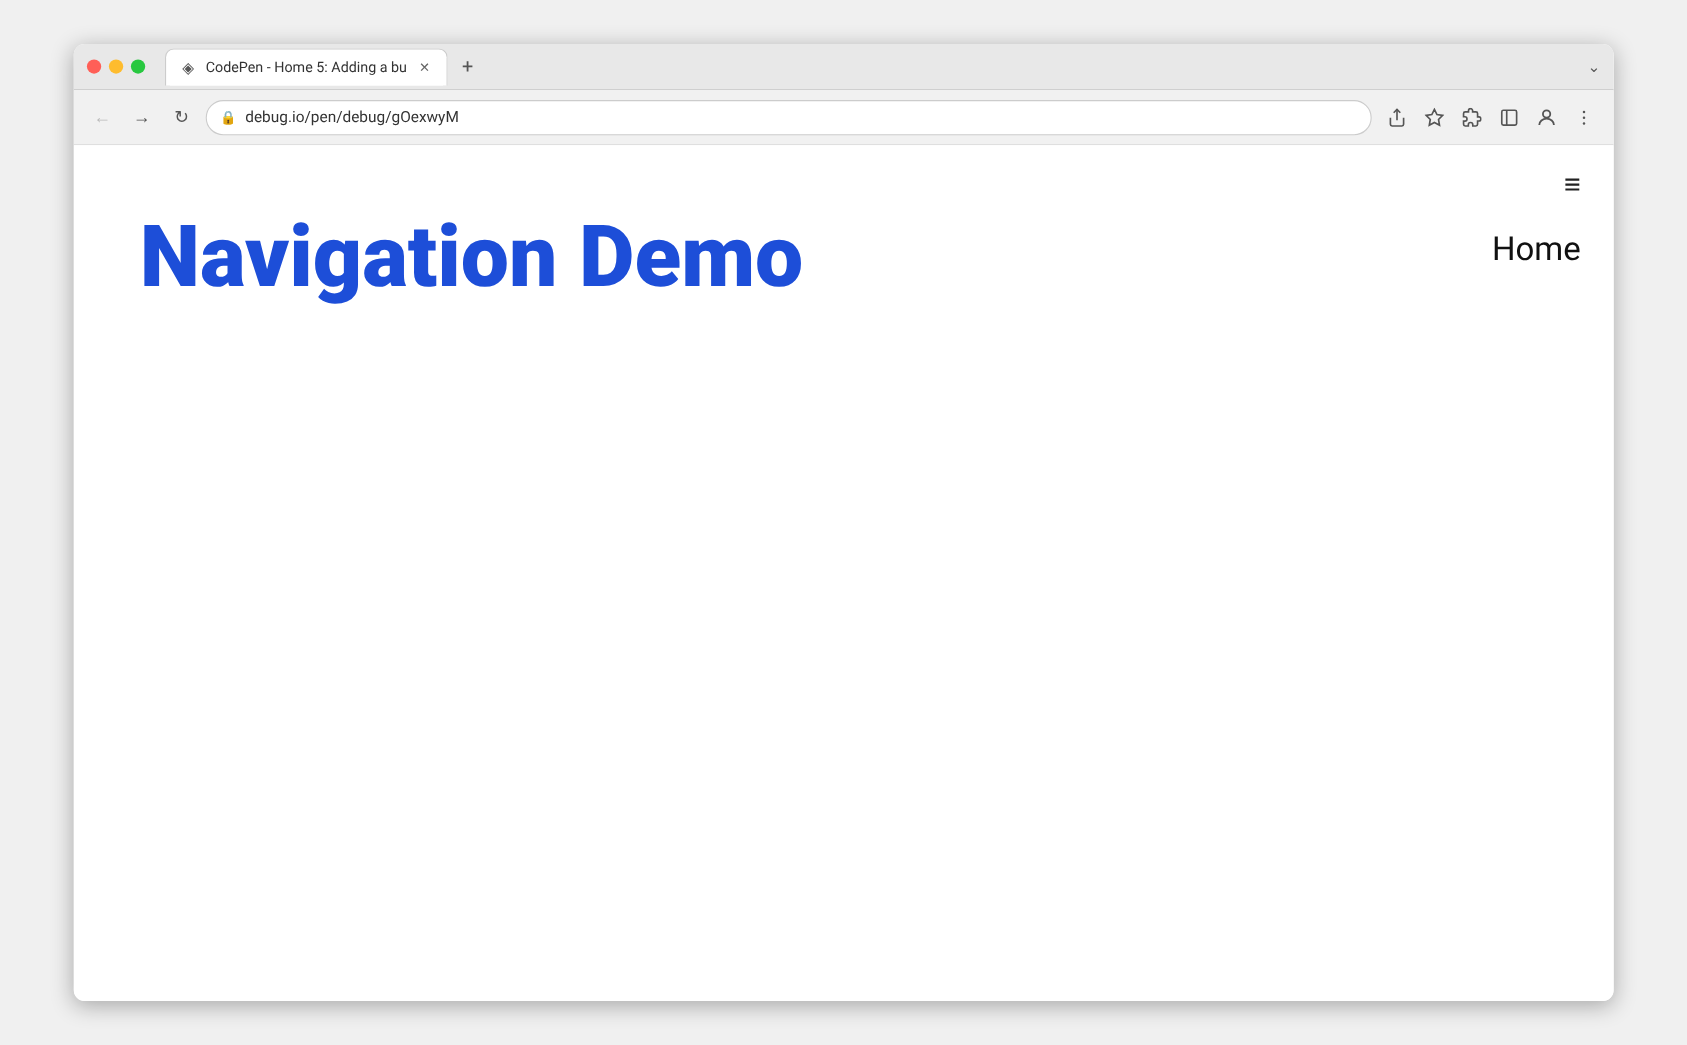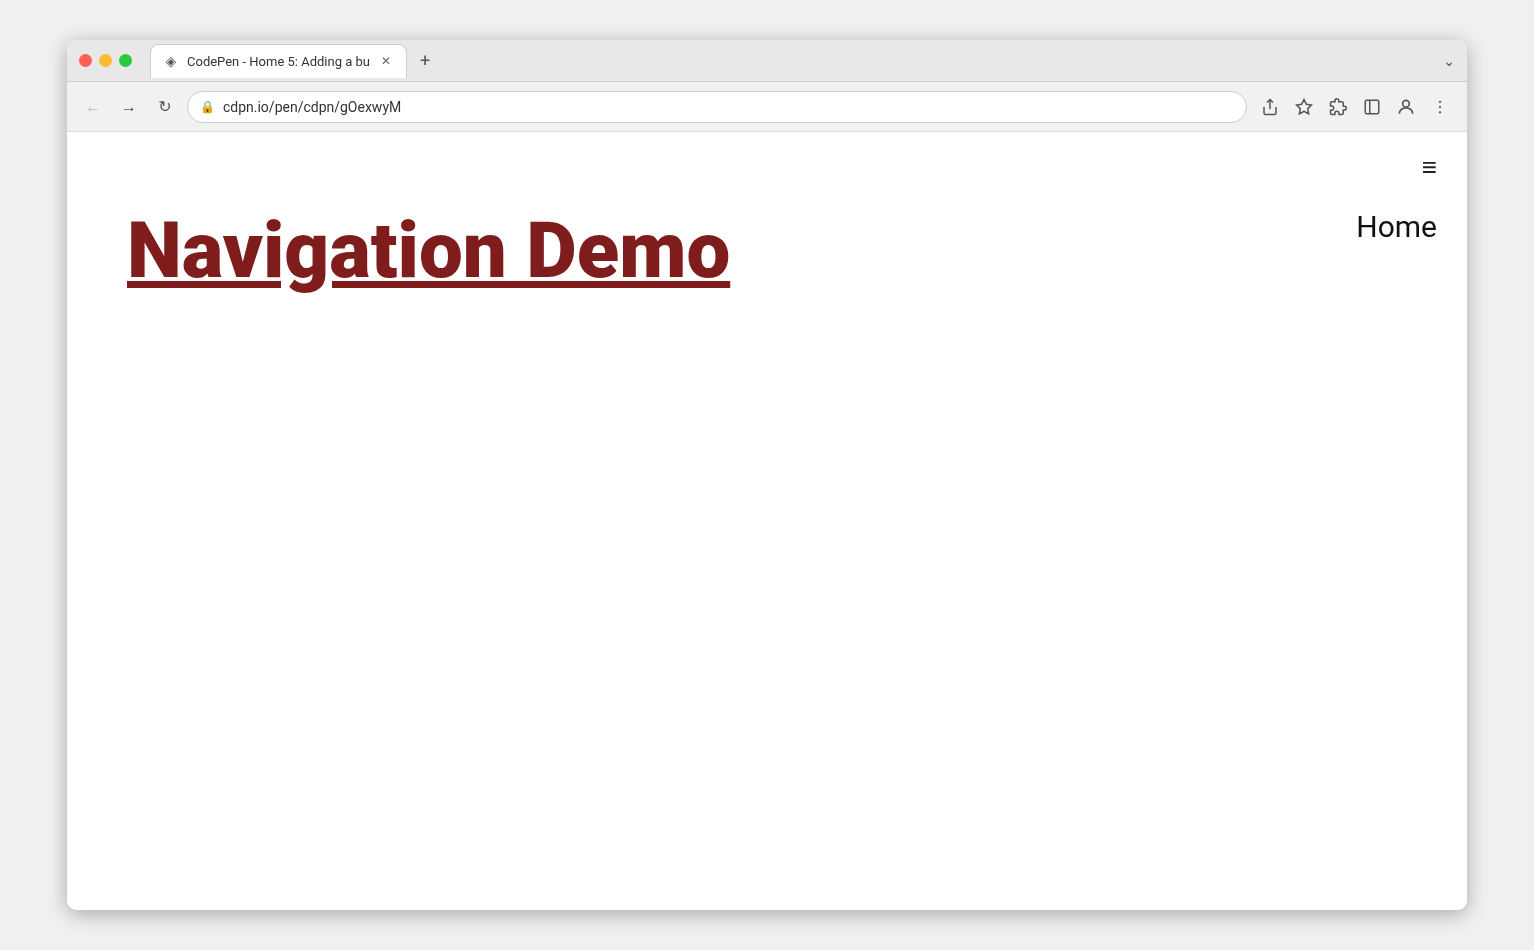--- a/index.html
+++ b/index.html
@@ -206,24 +206,23 @@
     }
 
     .page-main {
       flex: 1;
       padding: 40px 60px;
     }
 
     .page-title {
       font-size: 78px;
       font-weight: 900;
-      color: #7f1d1d;
+      color: #1d4ed8;
       line-height: 1.1;
-      margin-top: 36px;
-      text-decoration: underline;
+      margin-top: 20px;
     }
 
     
     .nav-sidebar {
       width: 220px;
       padding: 20px 30px;
       display: flex;
       flex-direction: column;
       align-items: flex-end;
       gap: 0;
@@ -289,21 +288,21 @@
     </div>
   </div>
 
   <div class="address-bar">
     <div class="nav-btn disabled">←</div>
     <div class="nav-btn">→</div>
     <div class="nav-btn">↻</div>
 
     <div class="url-bar">
       <span class="lock-icon">🔒</span>
-      <span class="url-text">cdpn.io/pen/cdpn/gOexwyM</span>
+      <span class="url-text">debug.io/pen/debug/gOexwyM</span>
     </div>
 
     <div class="address-actions">
       <div class="addr-action-btn">
         <svg width="18" height="18" viewBox="0 0 24 24" fill="none" stroke="#555" stroke-width="2">
           <path d="M4 12v8a2 2 0 002 2h12a2 2 0 002-2v-8"></path>
             <polyline points="16 6 12 2 8 6"></polyline>
             <line x1="12" y1="2" x2="12" y2="15"></line>
         </svg>
       </div>

